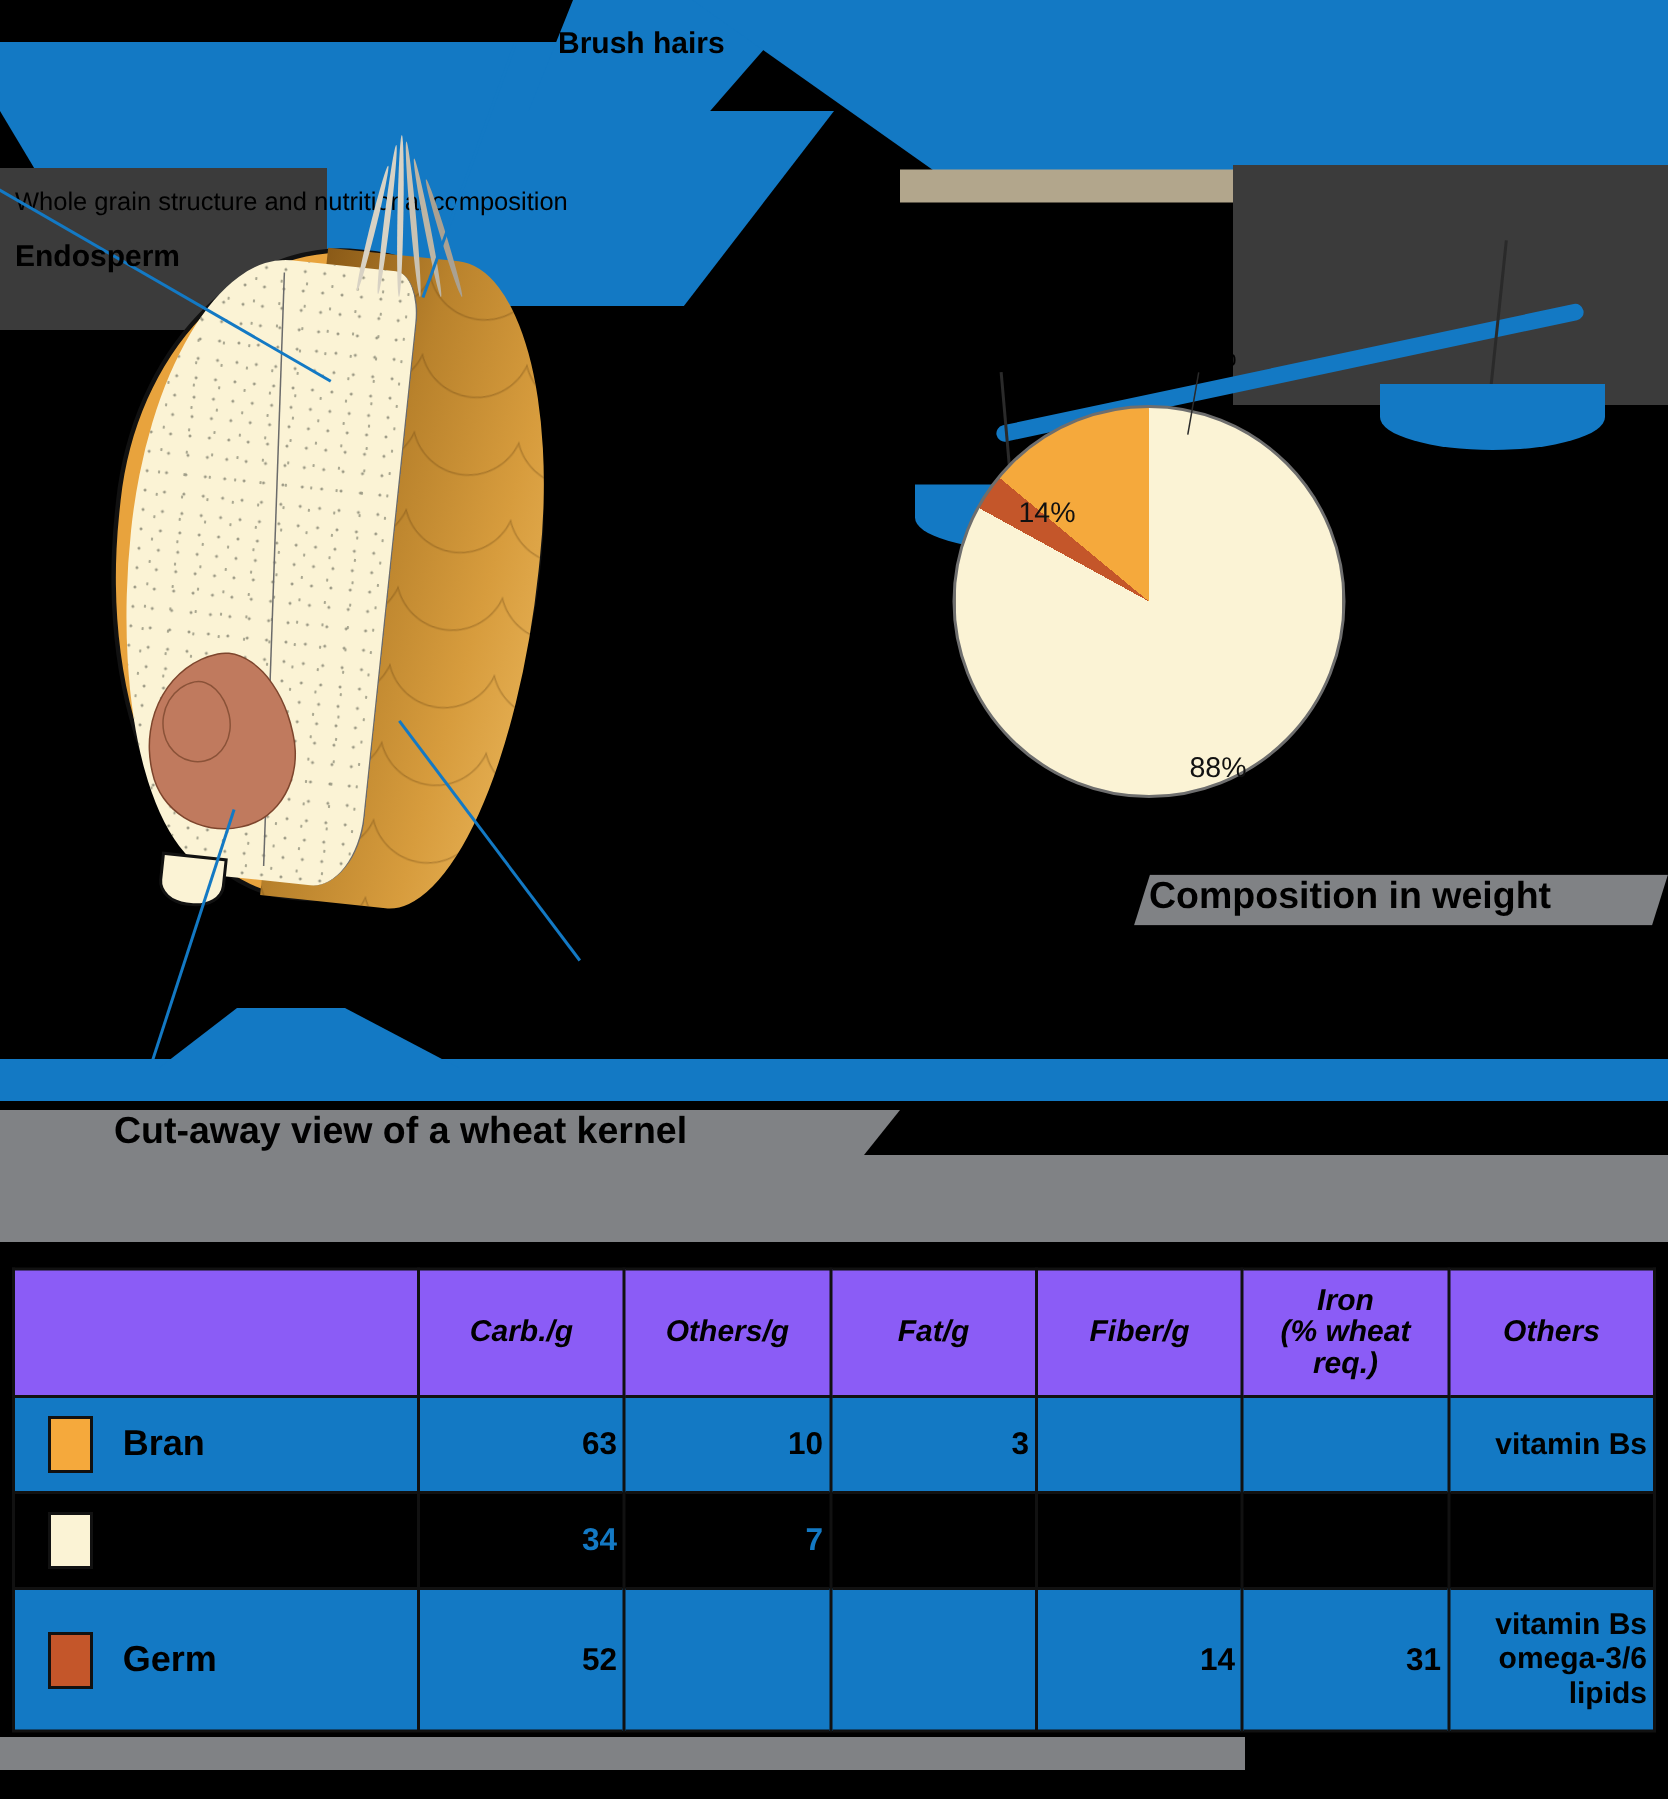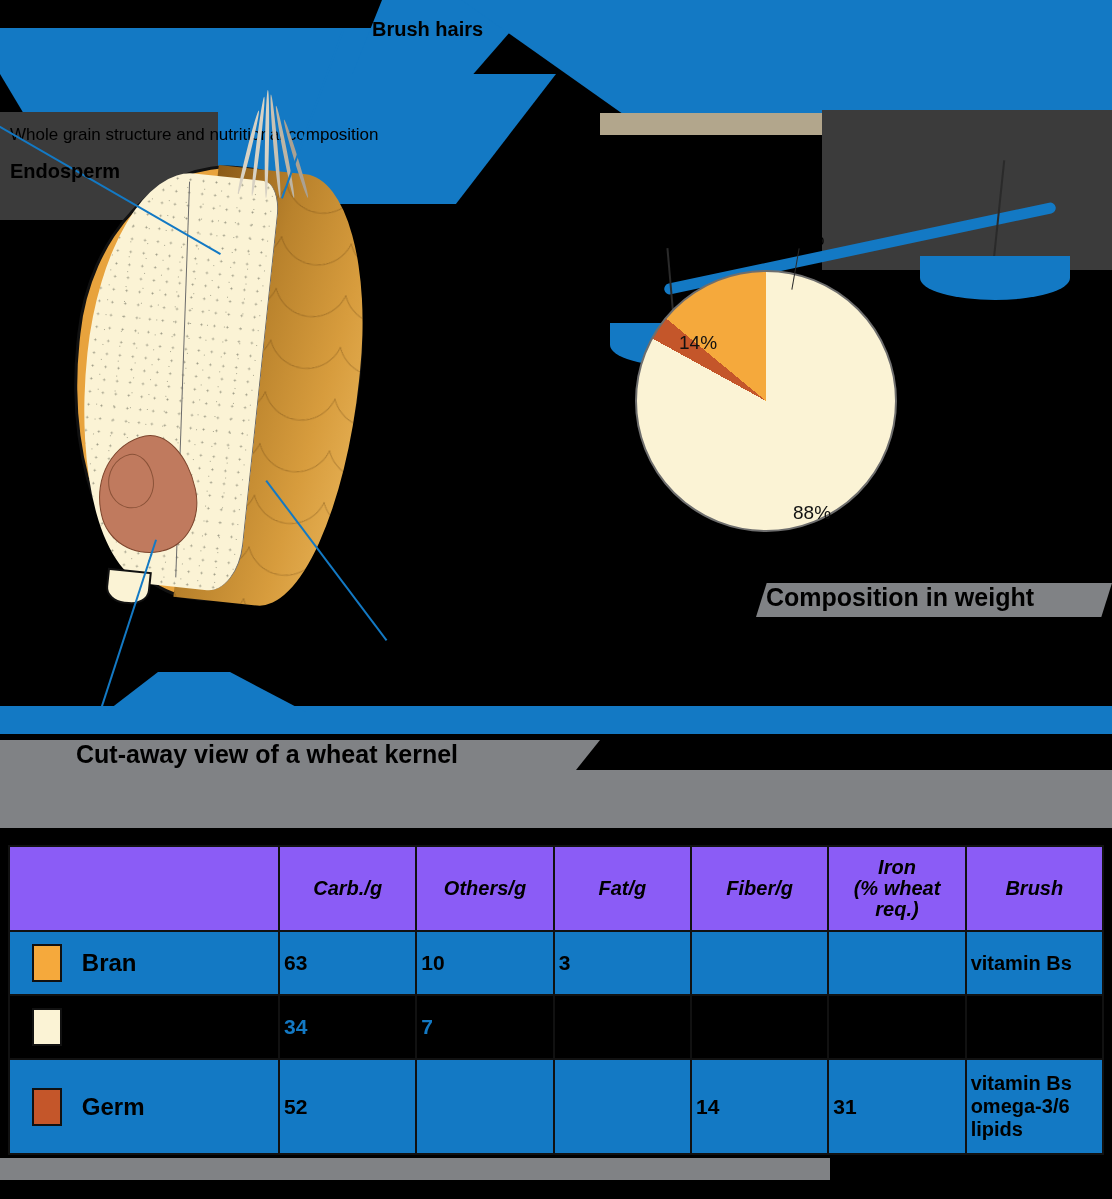--- a/index.html
+++ b/index.html
@@ -87,21 +87,21 @@
          #F5A93C 309.6deg 360deg);}
   .pie-label{position:absolute;font-size:19px;color:#111;font-weight:400;}
   .pie-cal{position:absolute;background:#2a2a2a;width:1px;}
 
   
   #nutrition-table{left:8px;top:845px;width:1096px;}
   table{border-collapse:collapse;width:100%;table-layout:fixed;}
   thead th{background:#8b5cf6;color:#000;font-style:italic;font-weight:700;
            font-size:20px;padding:10px 4px;text-align:center;
            border:2px solid #111;line-height:1.05;}
-  tbody td{font-size:21px;text-align:left;padding:12px 4px;
+  tbody td{font-size:21px;text-align:right;padding:12px 4px;
            border-left:2px solid #111;border-right:2px solid #111;
            font-weight:700;color:#000;}
   tr.row-blue td{background:#1379C4;}
   tr.row-dark td{background:#000;}
   tr.row-blue{border-top:2px solid #111;border-bottom:2px solid #111;}
   .cell-name{text-align:left;padding-left:22px;white-space:nowrap;}
   .swatch{display:inline-block;width:26px;height:34px;vertical-align:middle;
           border:2px solid #111;margin-right:14px;}
   .name-txt{vertical-align:middle;font-size:24px;font-weight:700;}
   td.col-others{font-size:20px;line-height:1.15;font-weight:700;}
@@ -216,21 +216,21 @@
       <tr>
         <th></th>
         <th>Carb./g</th>
         <th>Others/g</th>
         <th>Fat/g</th>
         <th>Fiber/g</th>
         <th>
           <span>Iron</span><br>
           <span>(% wheat req.)</span>
         </th>
-        <th>Brush</th>
+        <th>Others</th>
       </tr>
     </thead>
     <tbody>
       <tr class="row-blue">
         <td class="cell-name">
           <span class="swatch" style="background:#F5A93C;"></span>
           <span class="name-txt">Bran</span>
         </td>
         <td class="num-black">63</td>
         <td class="num-black">10</td>

